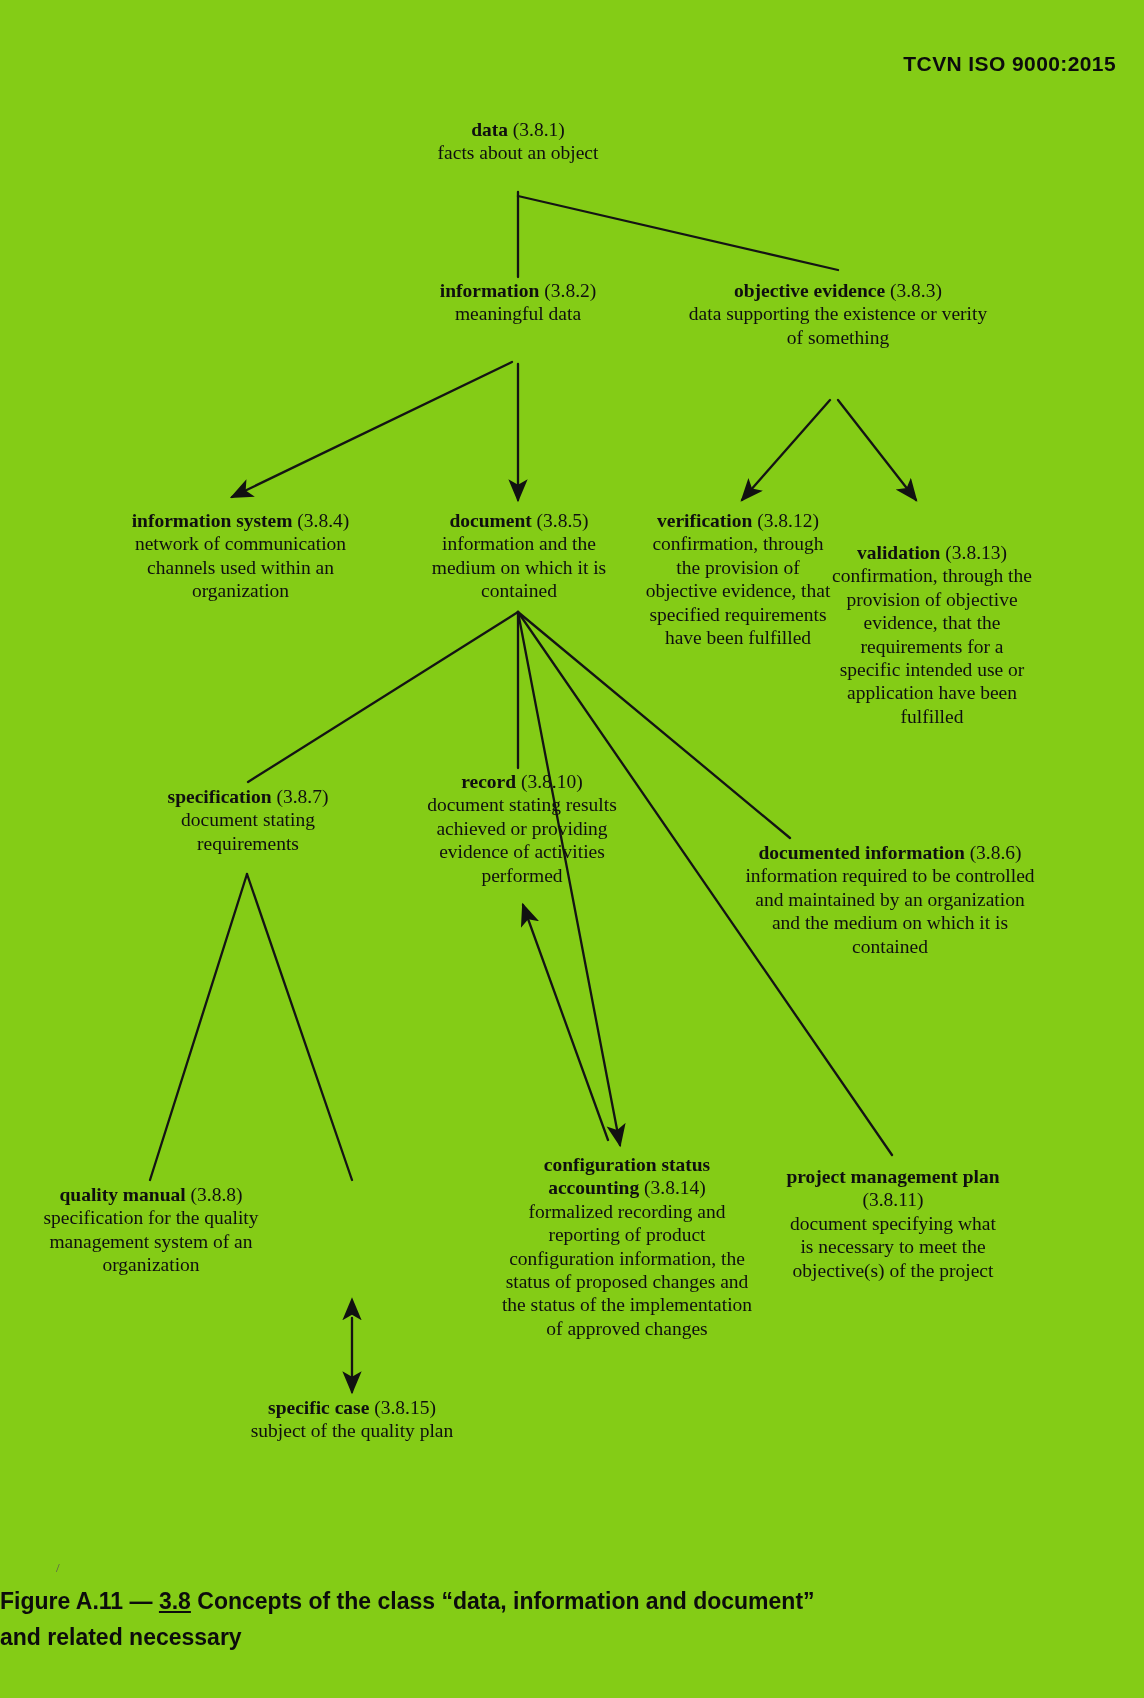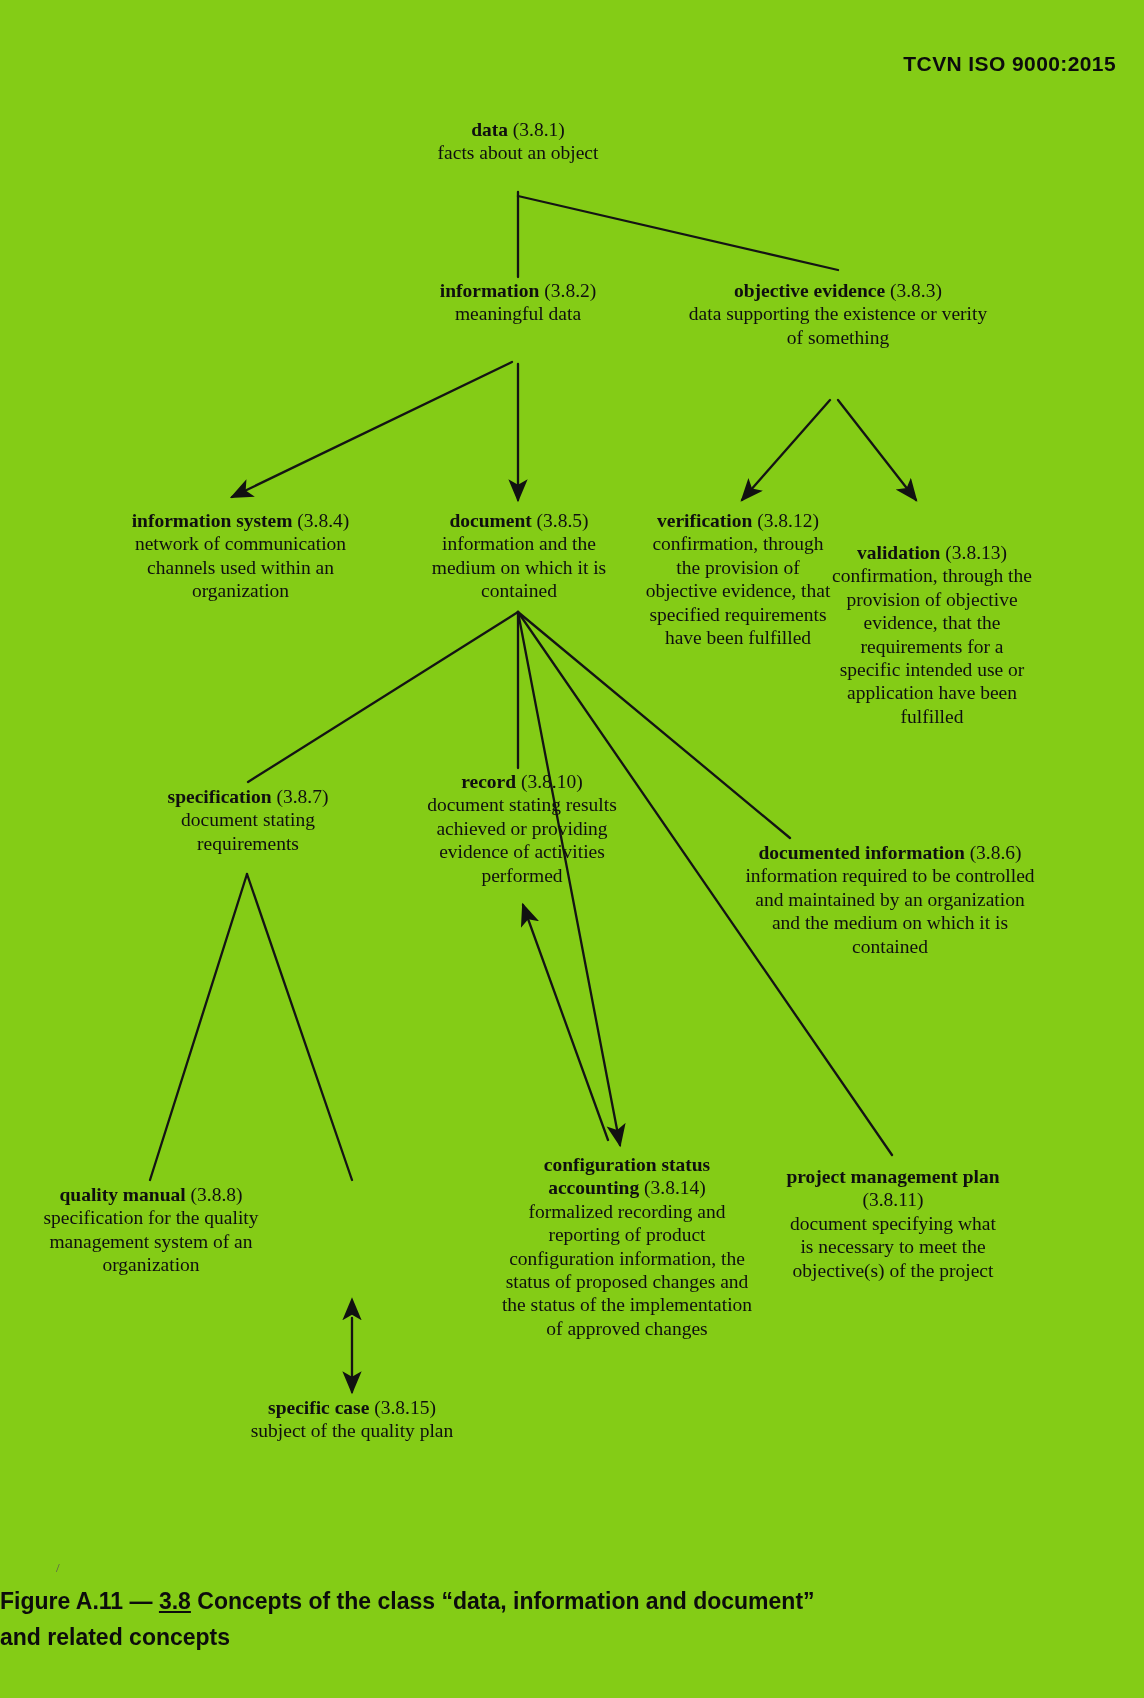--- a/index.html
+++ b/index.html
@@ -233,18 +233,18 @@
   <div class="node" style="left:230px; top:1396px; width:244px;">
     <span class="term">
       <span>specific case</span>
       <span class="ref">(3.8.15)</span>
     </span>
     <span class="defn">subject of the quality plan</span>
   </div>
 
   <div id="caption">
     <span>Figure A.11 — </span><span class="u">3.8</span><span> Concepts of the class “data, information and document”</span>
-    <span class="line2">and related concepts</span>
+    <span class="line2">and related necessary</span>
   </div>
 
   <div class="tick" style="left:56px; top:1560px;">/</div>
 
 </div>
 
 </body></html>

